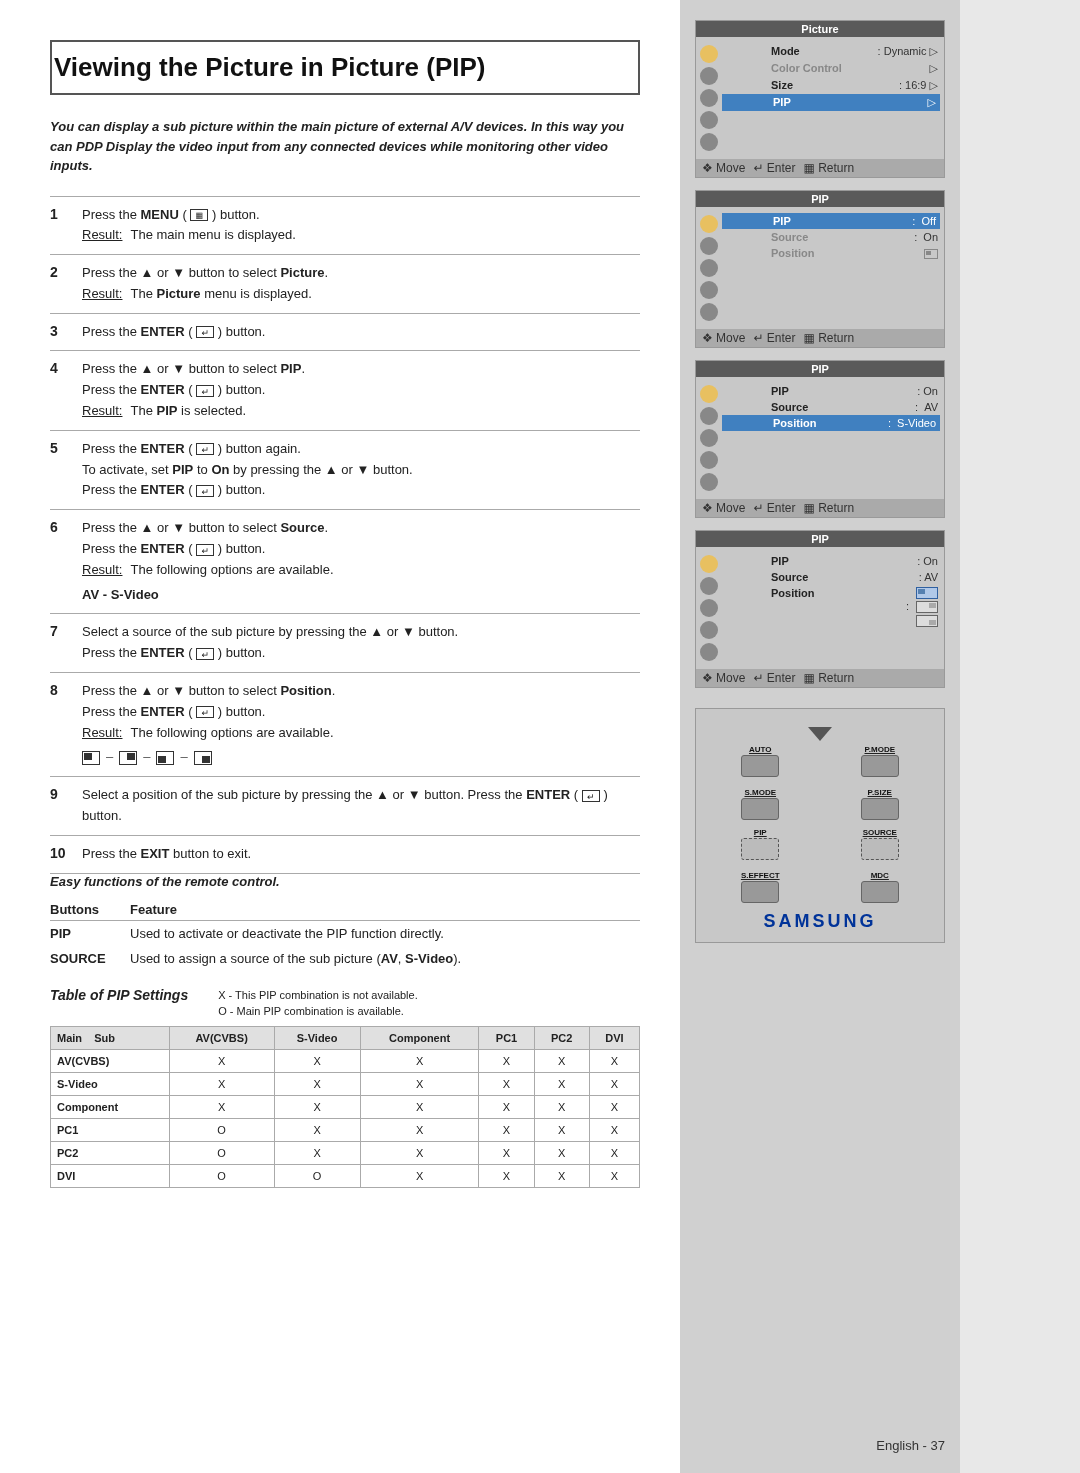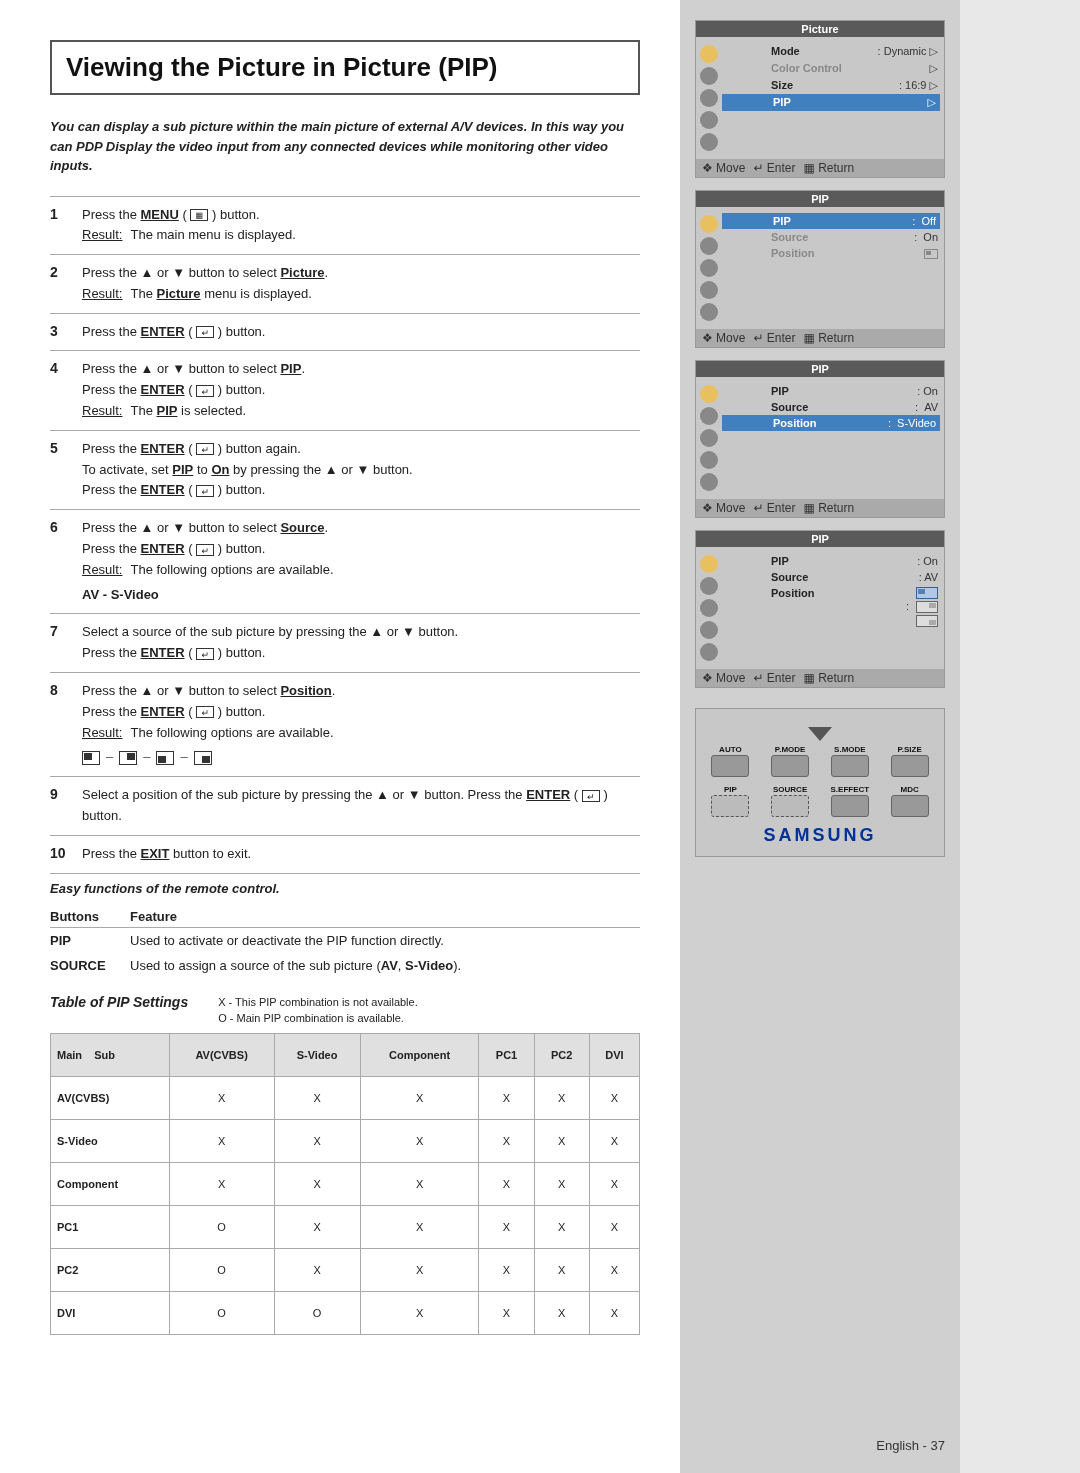--- a/index.html
+++ b/index.html
@@ -22,21 +22,21 @@
       width: 280px;
       background: #d0d0d0;
       padding: 20px 15px;
       display: flex;
       flex-direction: column;
       gap: 12px;
     }
     
     .page-title {
       border: 2px solid #555;
-      padding: 10px 14px;
+      padding: 10px 2px;
       margin-bottom: 22px;
       display: inline-block;
       width: 100%;
     }
     .page-title h1 {
       font-size: 26px;
       font-weight: bold;
       color: #111;
     }
     
@@ -70,21 +70,20 @@
     }
     .step-content .result-line {
       display: flex;
       gap: 8px;
     }
     .result-label {
       text-decoration: underline;
     }
     .step-content b, .step-content strong {
       font-weight: bold;
-      text-decoration: underline;
     }
     .av-svideo {
       font-weight: bold;
       margin-top: 4px;
       font-size: 13px;
     }
     
     .position-icons {
       display: flex;
       gap: 6px;
@@ -107,21 +106,21 @@
       border: 1px solid #333;
     }
     .pos-tl::after { top: 1px; left: 1px; }
     .pos-tr::after { top: 1px; right: 1px; }
     .pos-bl::after { bottom: 1px; left: 1px; }
     .pos-br::after { bottom: 1px; right: 1px; }
     .dash-sep { font-size: 13px; color: #555; }
 
     
     .easy-functions {
-      margin-top: 7px;
+      margin-top: 0;
       font-style: italic;
       font-weight: bold;
       font-size: 13px;
       margin-bottom: 10px;
     }
     
     .buttons-table {
       width: 100%;
       border-collapse: collapse;
       margin-bottom: 16px;
@@ -152,21 +151,21 @@
       line-height: 1.5;
     }
     
     .pip-table {
       width: 100%;
       border-collapse: collapse;
       font-size: 11px;
     }
     .pip-table th, .pip-table td {
       border: 1px solid #aaa;
-      padding: 15px 6px;
+      padding: 5px 6px;
       text-align: center;
     }
     .pip-table th {
       background: #e0e0e0;
       font-weight: bold;
     }
     .pip-table td:first-child {
       text-align: left;
       font-weight: bold;
     }
@@ -244,23 +243,24 @@
 
     
     .remote-section {
       background: #c8c8c8;
       border: 1px solid #999;
       padding: 10px;
       margin-top: 8px;
     }
     .remote-buttons {
       display: grid;
-      grid-template-columns: repeat(4, 1fr);
+      grid-template-columns: repeat(2, 1fr);
       gap: 11px;
       margin-bottom: 8px;
+      text-decoration: underline;
     }
     .remote-btn-group {
       display: flex;
       flex-direction: column;
       align-items: center;
       gap: 1px;
     }
     .remote-btn-label {
       font-size: 8px;
       font-weight: bold;

